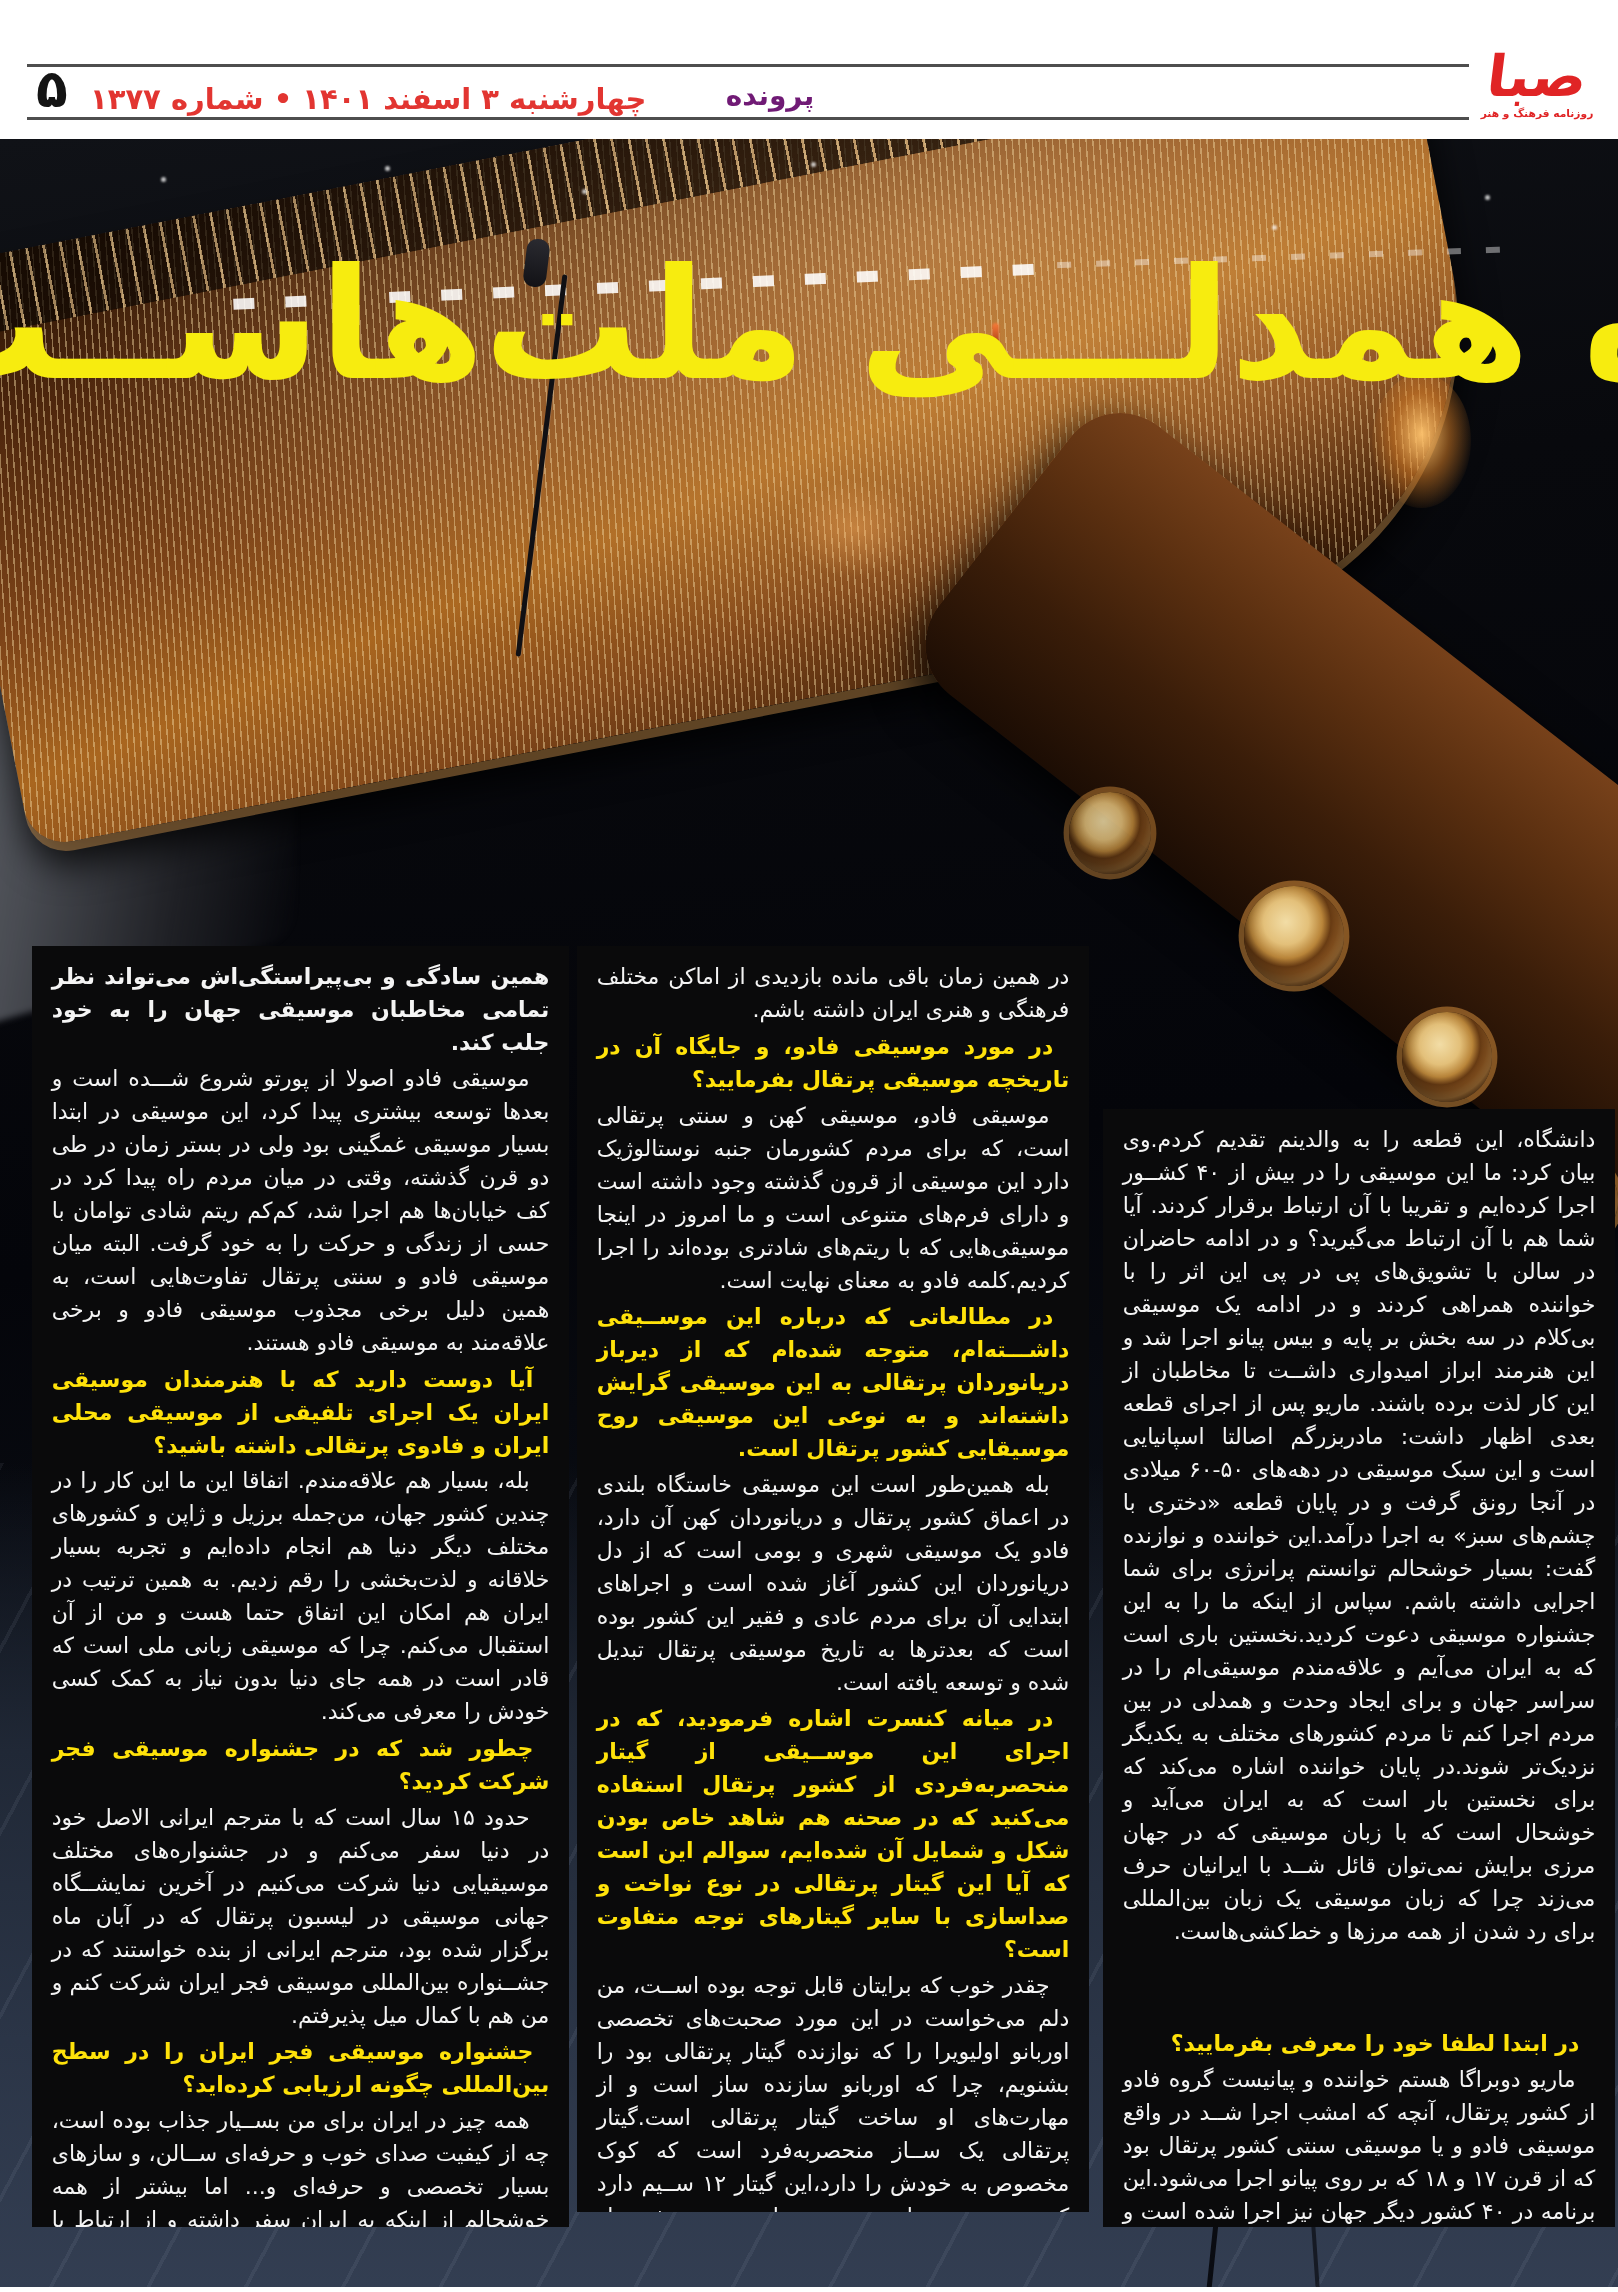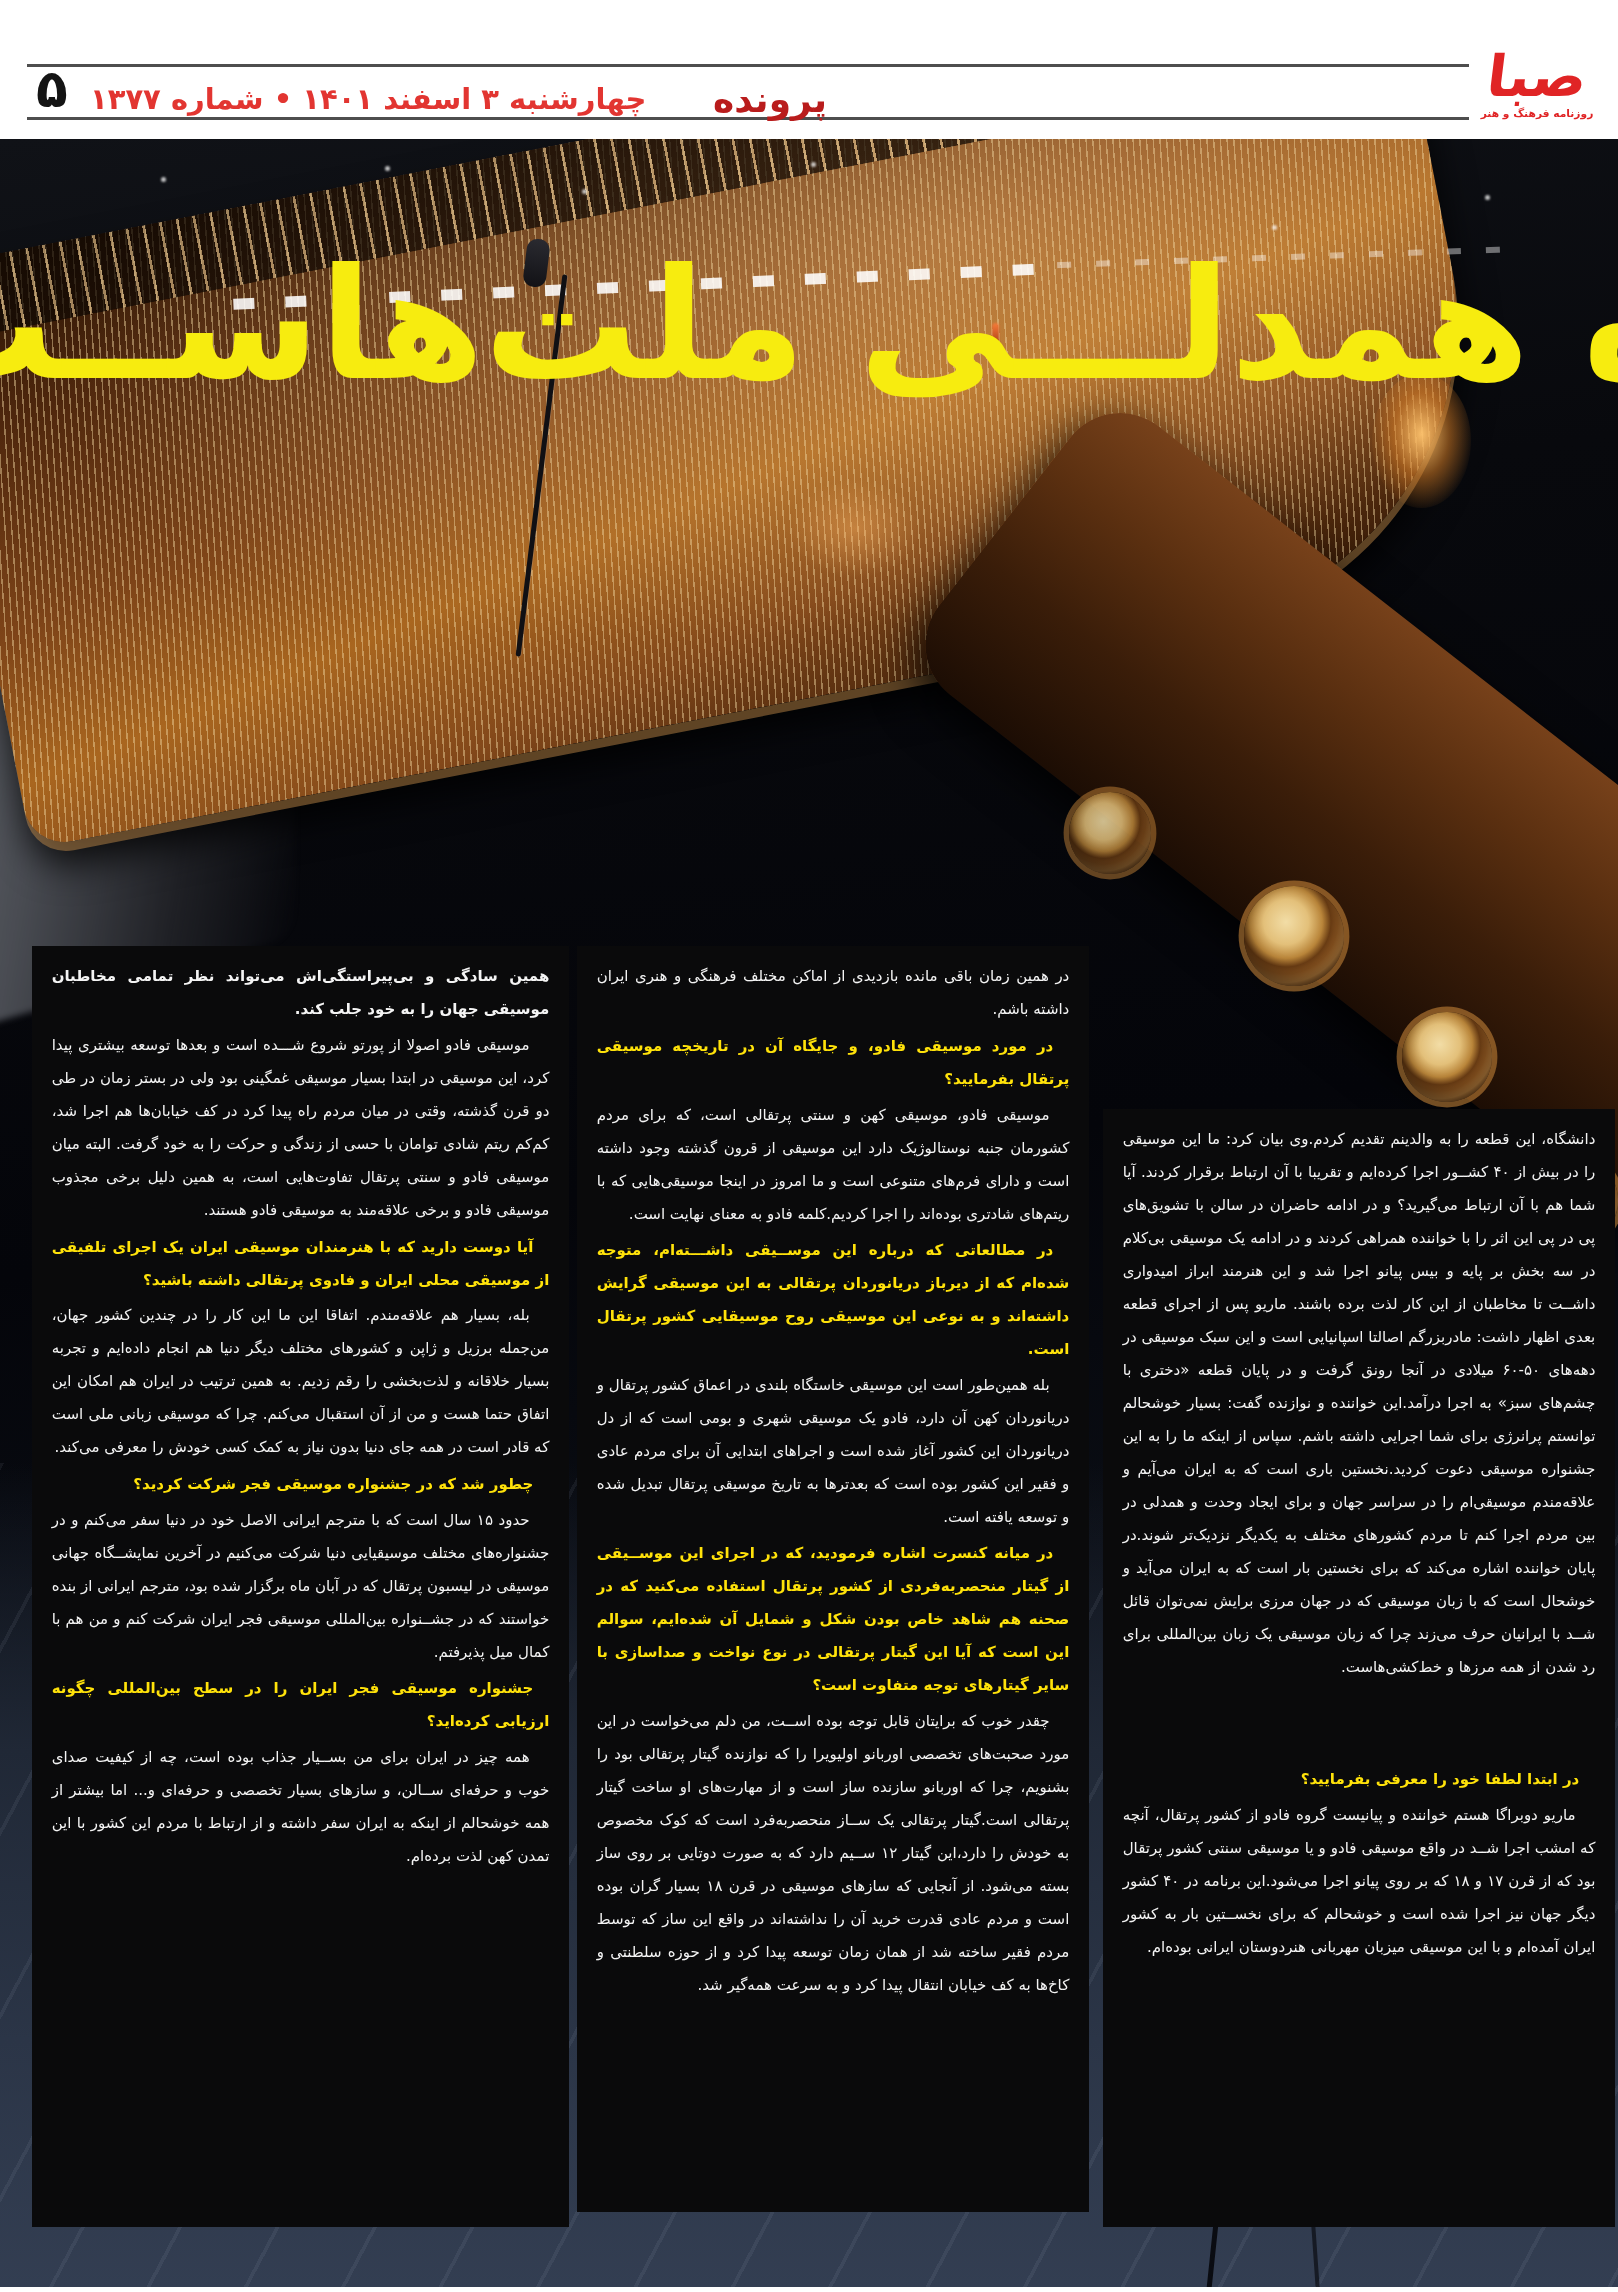--- a/index.html
+++ b/index.html
@@ -9,21 +9,21 @@
     background:#ffffff; overflow:hidden;
     font-family:"DejaVu Sans", sans-serif;
   }
 
   
   .rule { position:absolute; height:2.7px; background:#4e4e4e; }
   .rule-top    { left:27px; top:64px;  width:1565px; }
   .rule-bottom { left:27px; top:117px; width:1565px; }
   .page-number { position:absolute; left:36px; top:59px; font-size:52px; font-weight:bold; color:#141414; direction:rtl; }
   .date-line   { position:absolute; left:90px; top:82px; font-size:29px; font-weight:bold; color:#e23531; direction:rtl; white-space:nowrap; }
-  .section-title { position:absolute; left:0; top:79px; width:1540px; text-align:center; font-size:36px; font-weight:bold; color:#b91c1c; }
+  .section-title { position:absolute; left:0; top:79px; width:1540px; text-align:center; font-size:28px; font-weight:bold; color:#701a75; }
   .logo-box { position:absolute; left:1469px; top:23px; width:136px; height:115px; background:#ffffff; z-index:3; text-align:center; }
   .logo-word { display:block; margin-top:25px; font-size:57px; font-weight:bold; color:#e02425; transform:skewX(-7deg); line-height:57px; }
   .logo-tagline { display:block; margin-top:1.8px; font-size:10.7px; font-weight:bold; color:#e02425; letter-spacing:0.9px; }
 
   
   .photo {
     position:absolute; left:0; top:139px; width:1618px; height:2148px; overflow:hidden;
     background:linear-gradient(172deg,#101217 0%, #08090d 22%, #04050a 48%, #0a0d14 66%, #141a26 82%, #1d2534 100%);
   }
   .stage-floor { position:absolute; left:0; bottom:0; width:100%; height:824px;
@@ -81,21 +81,21 @@
   .cable-2 { left:1290px; top:1397px; width:3.6px; height:770px; transform:rotate(-4deg); opacity:.7; }
 
   
   .headline { position:absolute; top:235px; right:-56px; z-index:4;
     font-size:154px; font-weight:bold; color:#f7ec0f; white-space:nowrap;
     direction:rtl; letter-spacing:-2.7px; line-height:179px; }
 
   
   .col { position:absolute; z-index:5; background:#0a0a0b; padding:14.3px 19.7px;
     direction:rtl; text-align:justify; color:#f4f4f4;
-    font-size:15px; line-height:33px; overflow:hidden; }
+    font-size:22px; line-height:33px; overflow:hidden; }
   .col-left   { left:32px;   top:946px; width:537px; height:1281px; }
   .col-middle { left:577px;  top:946px; width:512px; height:1266px; }
   .col-right  { left:1103px; top:1109px; width:512px; height:1118px; }
   .col p { margin:0 0 2.7px 0; }
   .col p.a    { text-indent:19.7px; }
   .col p.cont { text-indent:0; }
   .col p.q    { color:#ffe20a; font-weight:bold; text-indent:16px; margin-top:3.6px; }
   .col p.lead { font-weight:bold; text-indent:0; }
   .col p.gap  { margin-top:79px; }
 </style>

